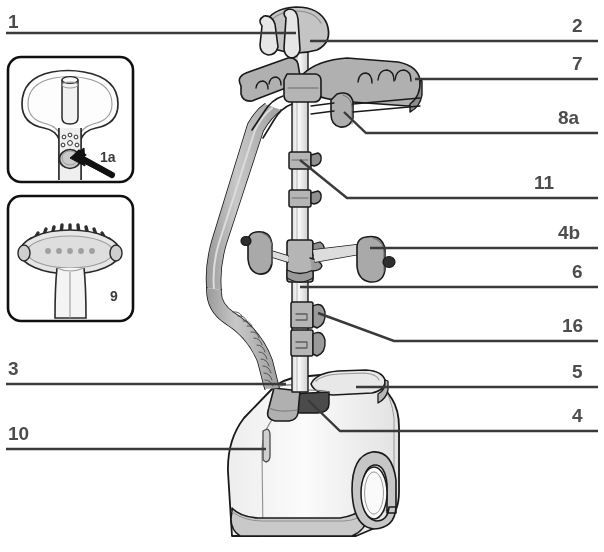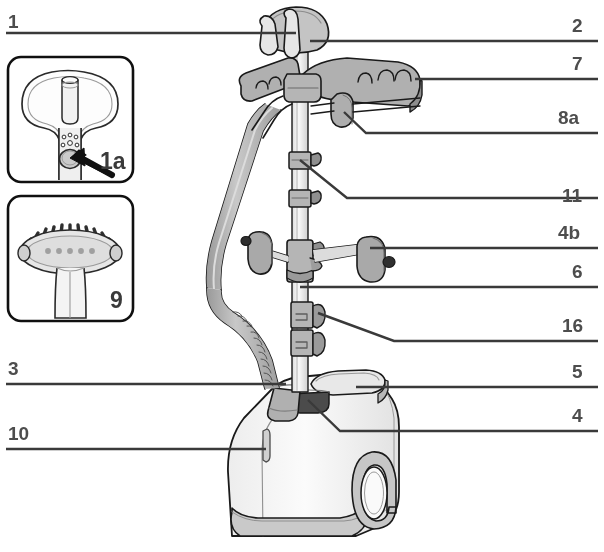--- a/index.html
+++ b/index.html
@@ -30,21 +30,21 @@
     font-weight: bold;
     font-size: 19px;
     color: #4d4d4d;
     line-height: 1;
     white-space: nowrap;
   }
   .inset-num {
     position: absolute;
     font-family: "Liberation Sans", sans-serif;
     font-weight: bold;
-    font-size: 23px;
+    font-size: 14px;
     color: #3a3a3a;
     line-height: 1;
     white-space: nowrap;
   }
 </style>
 </head>
 <body>
 
 <div id="stage">
 
@@ -341,21 +341,21 @@
       <path d="M57 268 Q55 286 55 318 L86 318 Q86 286 84 268" fill="#f4f4f4" stroke="#2a2a2a" stroke-width="1.6"></path>
       <line x1="70" y1="272" x2="70" y2="318" stroke="#9a9a9a" stroke-width="1.1"></line>
       <path d="M57 268 Q70 274 84 268" fill="none" stroke="#9a9a9a" stroke-width="1.1"></path>
     </g>
   </svg>
 
   <div class="callout-label" style="left:8px;  top:12px;">1</div>
   <div class="callout-label" style="left:572px; top:16px;">2</div>
   <div class="callout-label" style="left:572px; top:54px;">7</div>
   <div class="callout-label" style="left:558px; top:108px;">8a</div>
-  <div class="callout-label" style="left:562px; top:173px;margin-top:13px;">11</div>
+  <div class="callout-label" style="left:534px; top:173px;">11</div>
   <div class="callout-label" style="left:558px; top:223px;">4b</div>
   <div class="callout-label" style="left:572px; top:262px;">6</div>
   <div class="callout-label" style="left:562px; top:316px;">16</div>
   <div class="callout-label" style="left:8px;  top:359px;">3</div>
   <div class="callout-label" style="left:572px; top:362px;">5</div>
   <div class="callout-label" style="left:572px; top:406px;">4</div>
   <div class="callout-label" style="left:8px;  top:424px;">10</div>
 
   <div class="inset-num" style="left:100px; top:150px;">1a</div>
   <div class="inset-num" style="left:110px; top:289px;">9</div>

